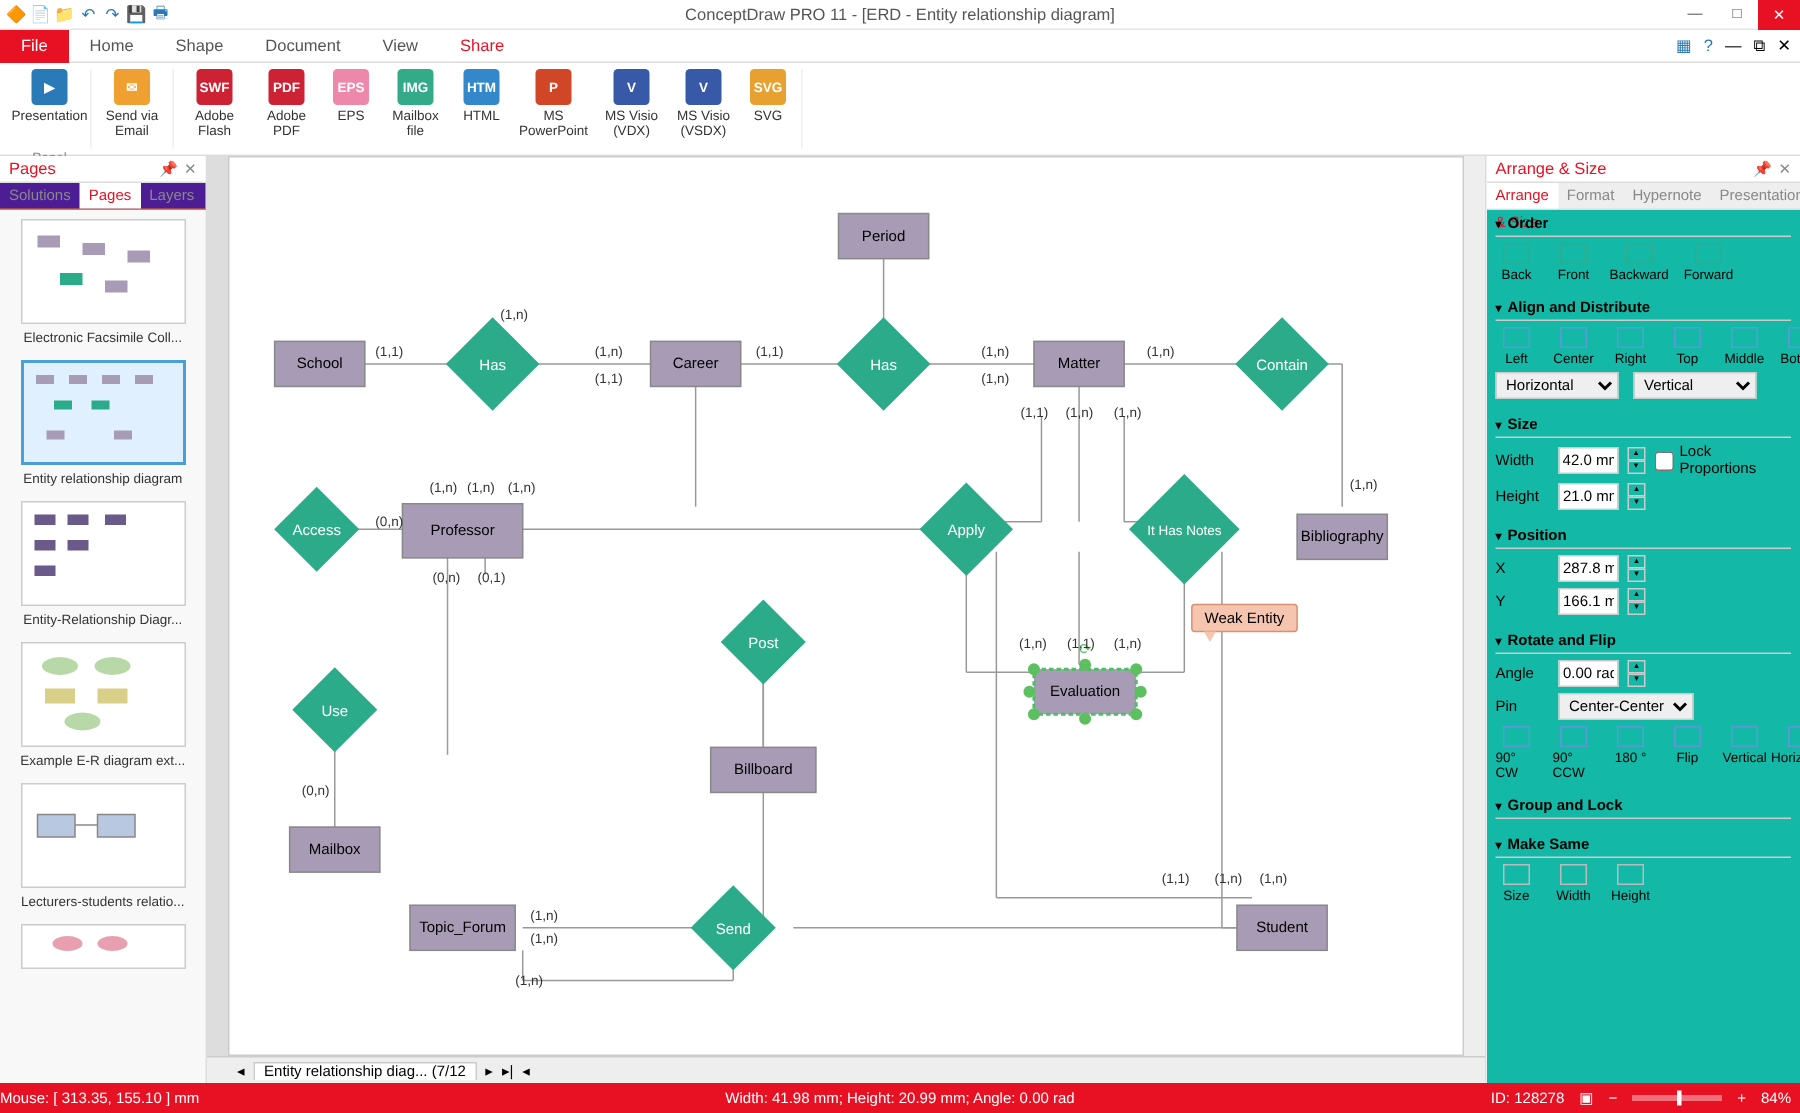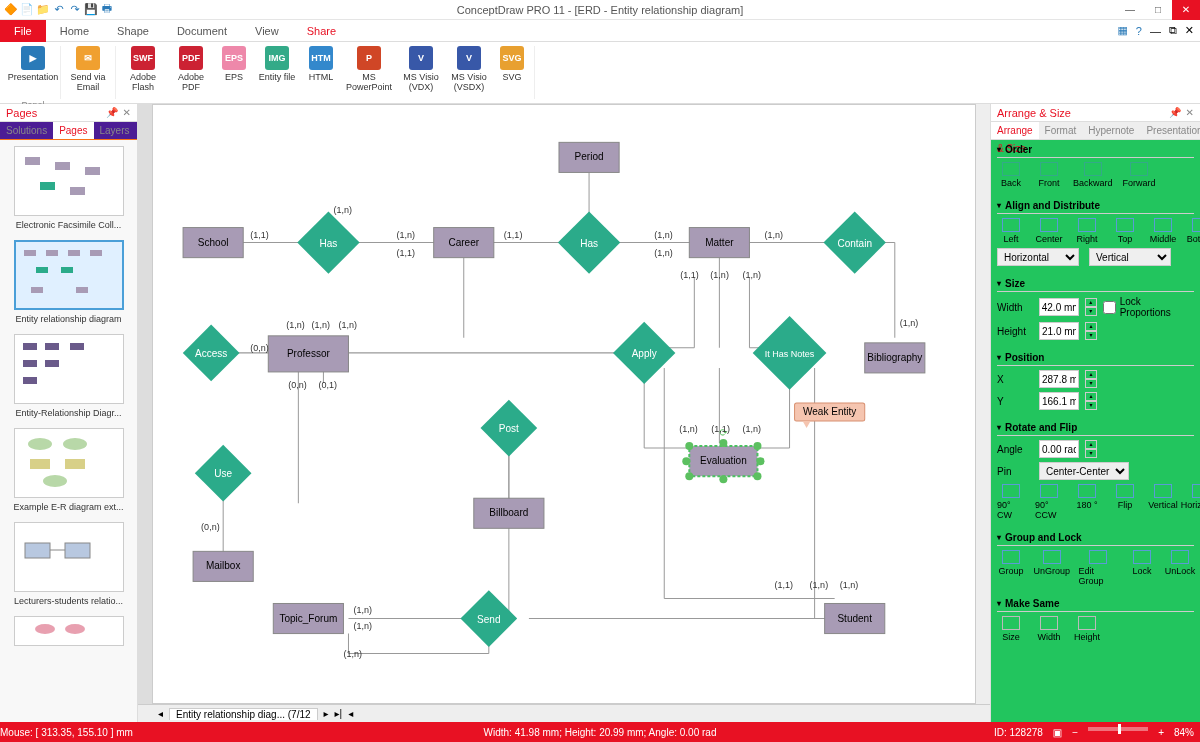--- a/index.html
+++ b/index.html
@@ -33,40 +33,40 @@
 .thumbs{flex:1;overflow:auto;padding:6px}
 .thumb{margin-bottom:10px;cursor:pointer}
 .thumb-img{width:110px;height:70px;background:#fff;border:1px solid #ccc;margin:0 auto 4px;position:relative}
 .thumb.selected .thumb-img{border:2px solid #4a9fd8;background:#e0f0ff}
 .thumb-label{font-size:9px;text-align:center;color:#333}
 .canvas-area{flex:1;background:#ddd;position:relative;display:flex;flex-direction:column}
 .canvas-scroll{flex:1;background:#fff;margin:0 14px 0 14px;overflow:hidden;position:relative;border:1px solid #ccc}
 .canvas{position:absolute;width:100%;height:100%}
 .canvas-tabs{height:18px;background:#eee;border-top:1px solid #ccc;display:flex;align-items:center;font-size:10px;padding:0 20px;gap:6px}
 .canvas-tabs .sel{background:#fff;padding:0 6px;border:1px solid #ccc;border-bottom:none}
-.right-panel{width:210px;border-left:1px solid #ddd;background:#22c55e;display:flex;flex-direction:column;overflow:auto}
+.right-panel{width:210px;border-left:1px solid #ddd;background:#14b8a6;display:flex;flex-direction:column;overflow:auto}
 .right-tabs{display:flex;height:18px;border-bottom:1px solid #ddd;background:#eee}
 .right-tab{padding:0 6px;font-size:10px;line-height:18px;color:#888;cursor:pointer}
 .right-tab.active{background:#fff;color:#e81123}
 .section{padding:4px 6px}
 .section-head{display:flex;align-items:center;font-size:10px;font-weight:bold;border-bottom:1px solid #ccc;padding-bottom:2px;margin-bottom:4px;cursor:pointer}
 .section-head::before{content:"▾";margin-right:4px;font-size:8px}
 .btn-row{display:flex;gap:10px;margin-bottom:4px}
 .btn-col{display:flex;flex-direction:column;align-items:center;font-size:9px;cursor:pointer;min-width:28px}
 .btn-col .i{width:18px;height:14px;border:1px solid #5a9bd5;margin-bottom:2px}
 .prop-row{display:flex;align-items:center;gap:6px;margin-bottom:4px}
 .prop-row label{font-size:10px;width:36px}
 .prop-input{width:40px;height:18px;font-size:10px;border:1px solid #ccc;padding:0 2px}
 .spinner{width:12px;display:flex;flex-direction:column}
 .spinner span{height:9px;border:1px solid #ccc;font-size:6px;text-align:center;line-height:7px;cursor:pointer}
 .checkbox-row{display:flex;align-items:center;gap:4px;font-size:10px}
 .statusbar{height:20px;background:#e81123;color:#fff;display:flex;align-items:center;font-size:10px;position:absolute;bottom:0;width:100%}
 .statusbar .seg{padding:0 0}
 .statusbar .center{position:absolute;left:50%;transform:translateX(-50%)}
-.statusbar .right{position:absolute;right:6px;display:flex;gap:10px;}
+.statusbar .right{position:absolute;right:6px;display:flex;gap:10px;align-items:center}
 svg.mini-thumb{width:100%;height:100%}
 .scroll-gutter{position:absolute;background:#eee}
 .scroll-gutter.v{right:0;top:0;width:14px;height:calc(100% - 18px)}
 select.prop-input{width:90px}
 </style>
 </head>
 <body>
 
 <div class="titlebar">
   <div class="qat">
@@ -130,21 +130,21 @@
       <div class="ribbon-item">
           <div class="ribbon-icon" style="background:#c23">PDF</div>
           <div class="ribbon-label">Adobe PDF</div>
         </div>
       <div class="ribbon-item" style="width:32px">
           <div class="ribbon-icon" style="background:#e8a">EPS</div>
           <div class="ribbon-label">EPS</div>
         </div>
       <div class="ribbon-item">
           <div class="ribbon-icon" style="background:#3a8">IMG</div>
-          <div class="ribbon-label">Entity file</div>
+          <div class="ribbon-label">Mailbox file</div>
         </div>
       <div class="ribbon-item" style="width:34px">
           <div class="ribbon-icon" style="background:#38c">HTM</div>
           <div class="ribbon-label">HTML</div>
         </div>
       <div class="ribbon-item" style="width:50px">
           <div class="ribbon-icon" style="background:#d04626">P</div>
           <div class="ribbon-label">MS PowerPoint</div>
         </div>
       <div class="ribbon-item">
@@ -570,42 +570,20 @@
           </div>
         <div class="btn-col">
             <div class="i"></div>
             <span>Horizontal</span>
           </div>
       </div>
     </div>
 
     <div class="section">
       <div class="section-head">Group and Lock</div>
-      <div class="btn-row">
-        <div class="btn-col">
-            <div class="i"></div>
-            <span>Group</span>
-          </div>
-        <div class="btn-col">
-            <div class="i"></div>
-            <span>UnGroup</span>
-          </div>
-        <div class="btn-col">
-            <div class="i"></div>
-            <span>Edit Group</span>
-          </div>
-        <div class="btn-col">
-            <div class="i"></div>
-            <span>Lock</span>
-          </div>
-        <div class="btn-col">
-            <div class="i"></div>
-            <span>UnLock</span>
-          </div>
-      </div>
     </div>
 
     <div class="section">
       <div class="section-head">Make Same</div>
       <div class="btn-row">
         <div class="btn-col">
             <div class="i" style="border-color:#bbb"></div>
             <span>Size</span>
           </div>
         <div class="btn-col">

